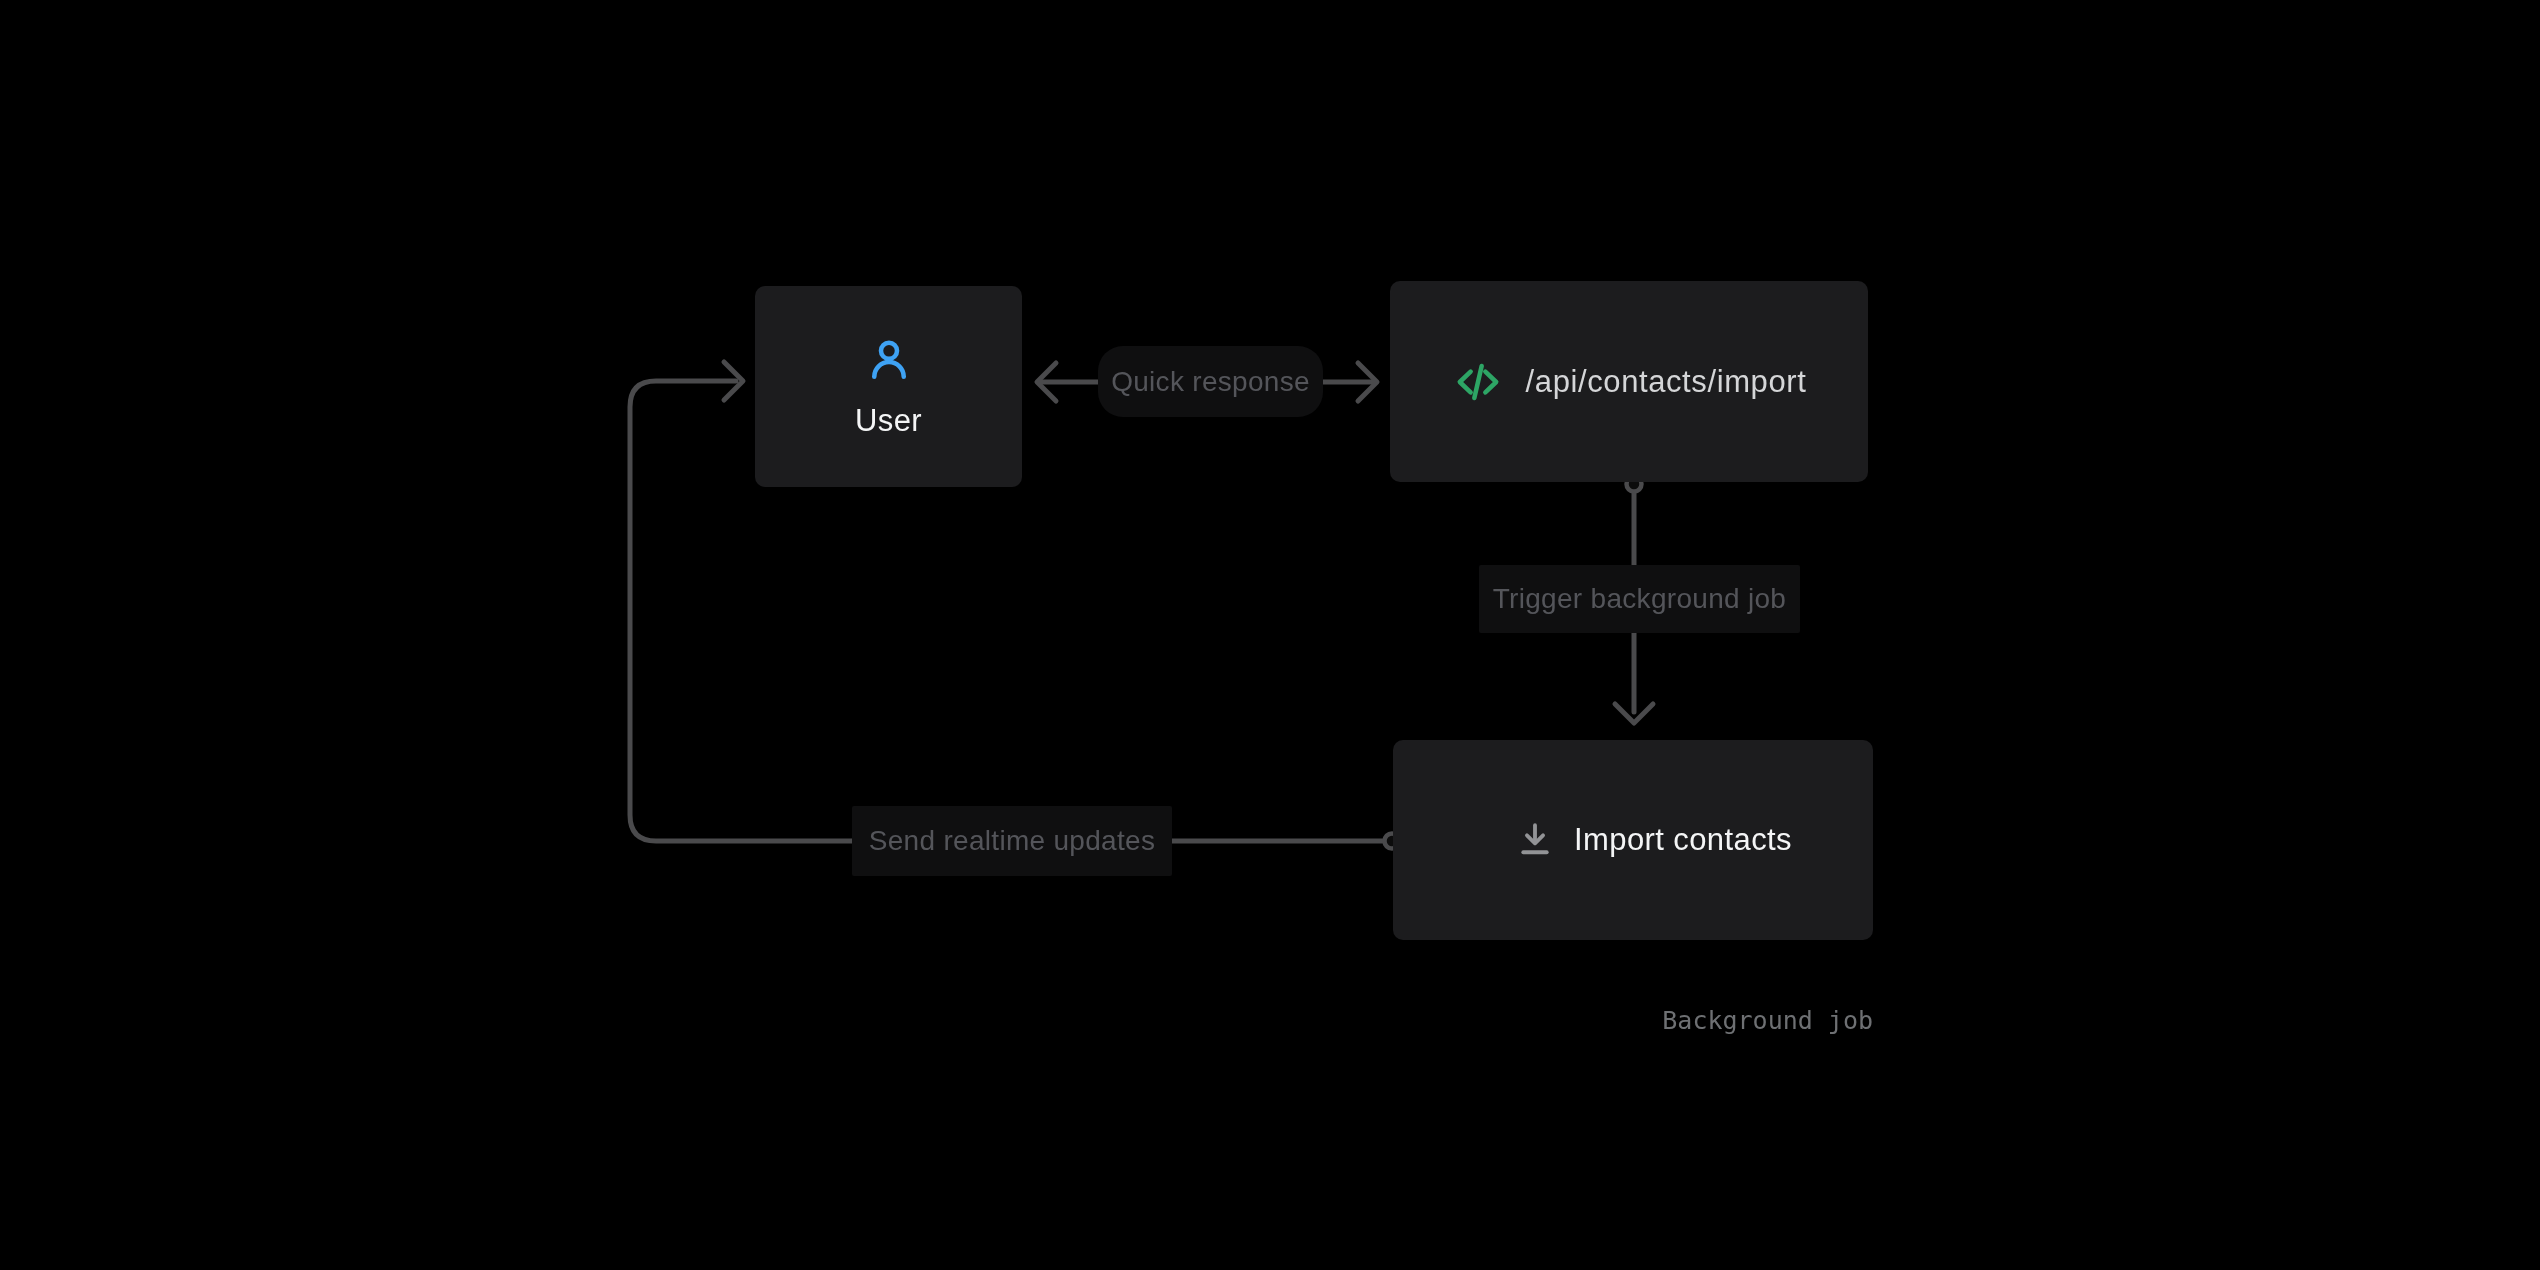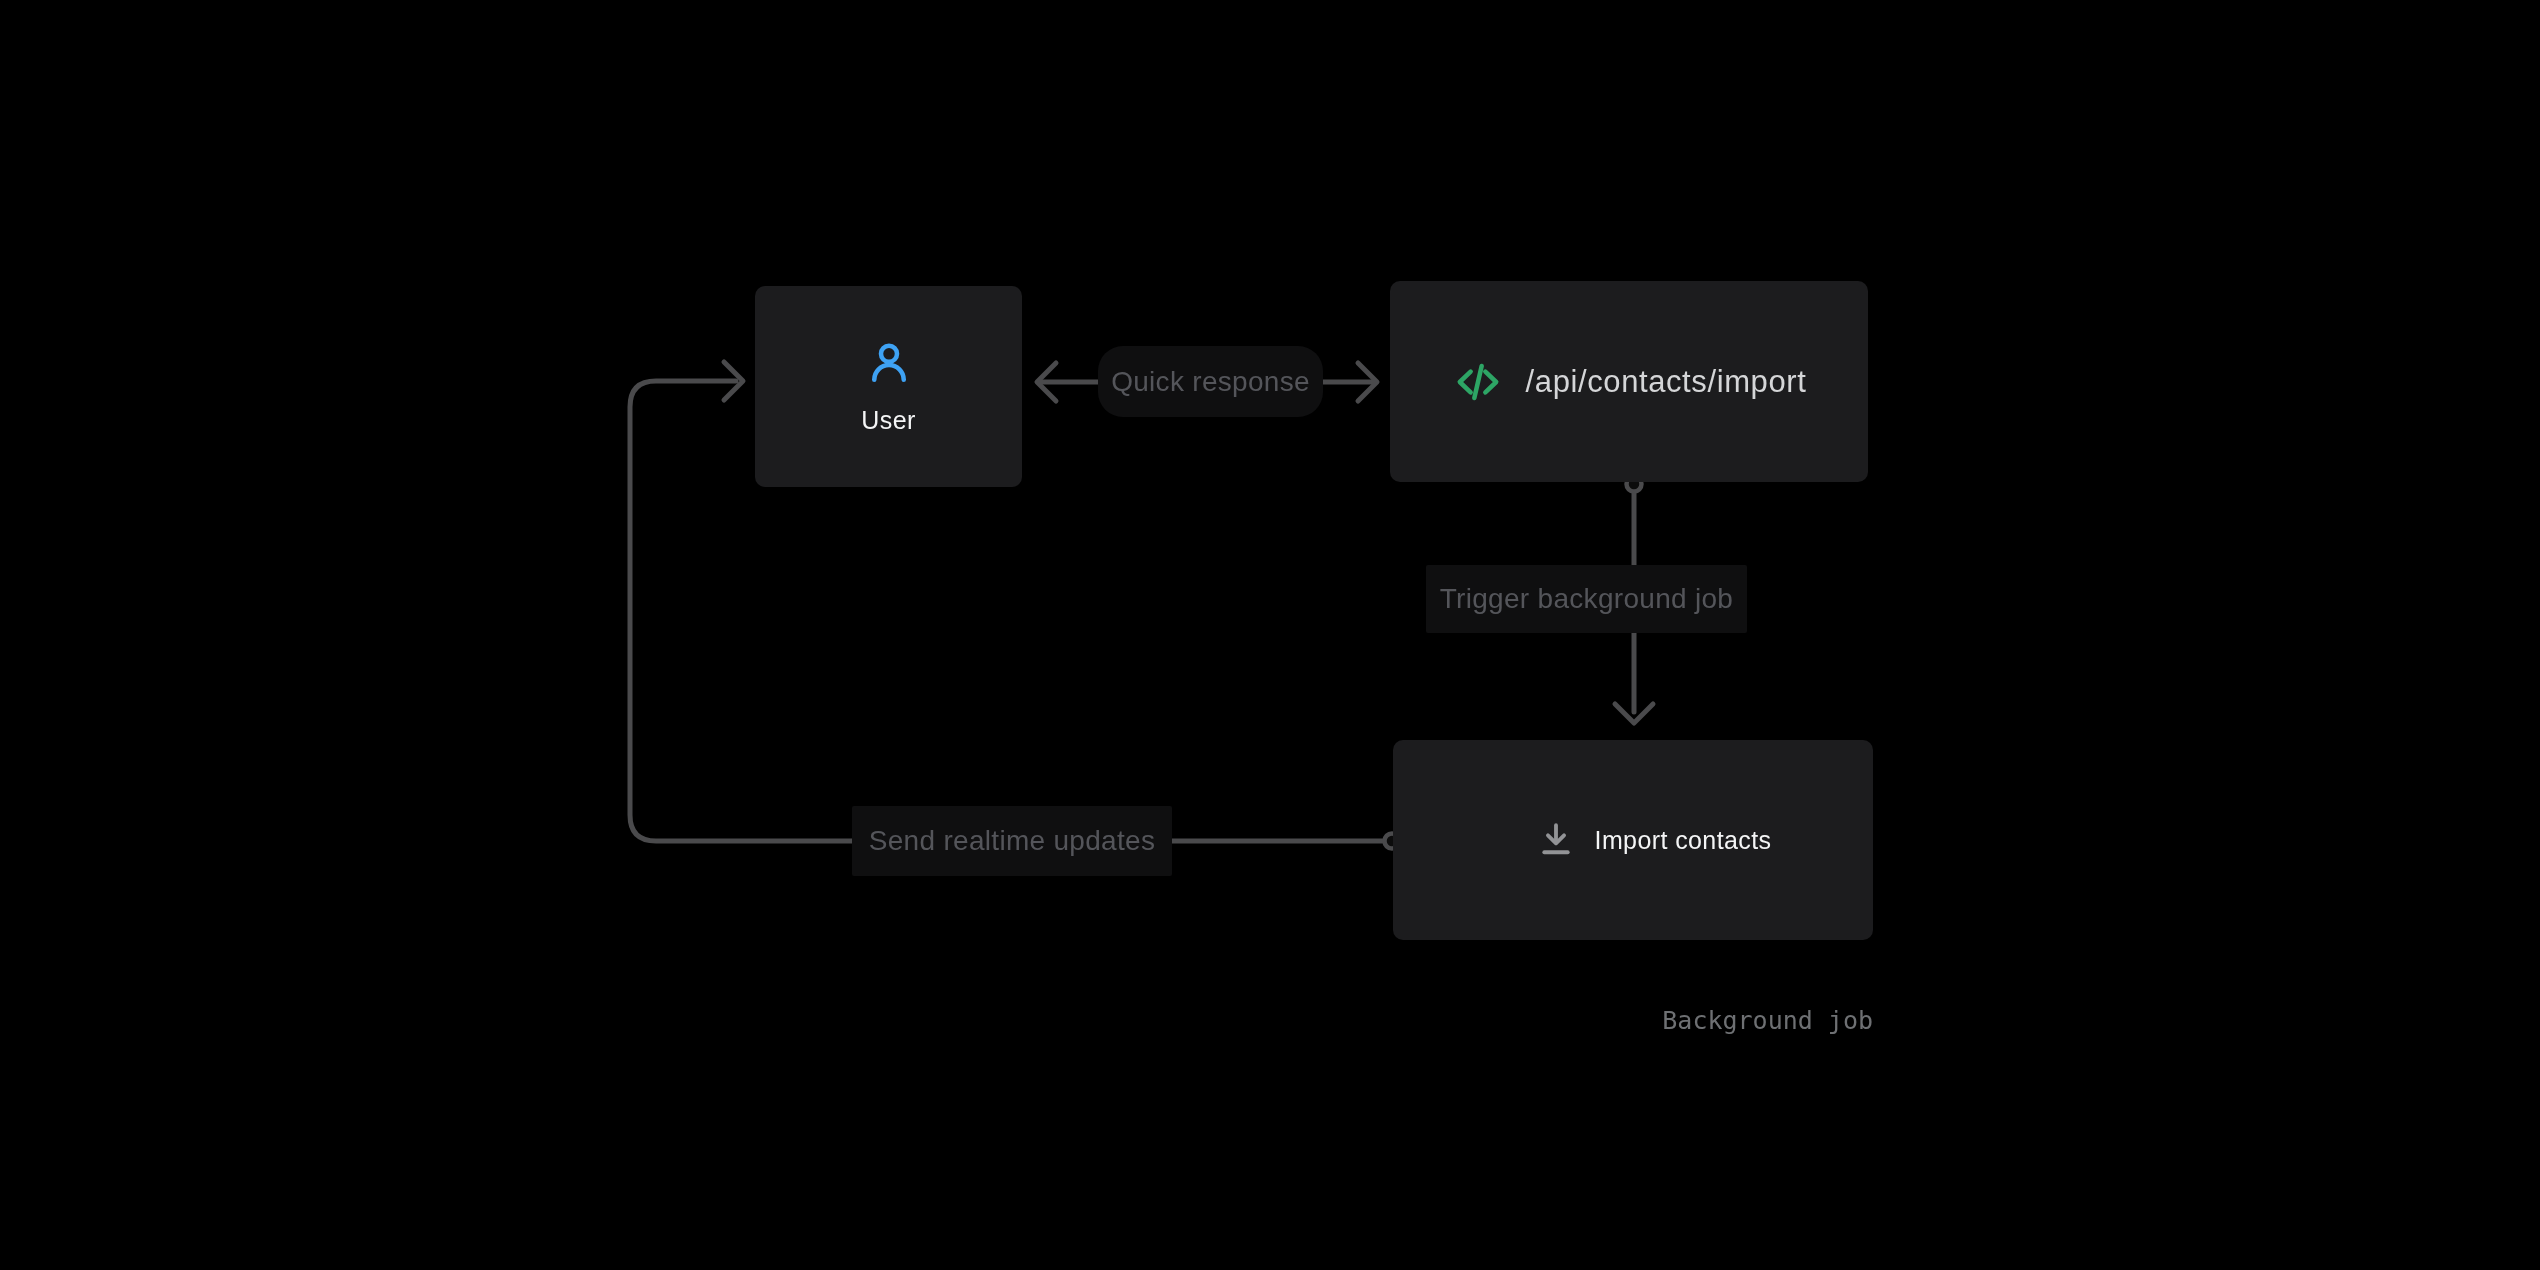--- a/index.html
+++ b/index.html
@@ -43,21 +43,21 @@
     align-items: center;
     justify-content: center;
     z-index: 2;
     box-sizing: border-box;
     text-align: center;
   }
   .node-col { flex-direction: column; gap: 16px; }
   .node-row { flex-direction: row; }
   .node-label {
     color: #f4f5f6;
-    font-size: 25px;
+    font-size: 31px;
     letter-spacing: 0.4px;
     white-space: nowrap;
   }
   .api-label {
     color: #d5d6d8;
     font-size: 31px;
     letter-spacing: 0.6px;
     white-space: nowrap;
   }
   .icon { display: block; flex: 0 0 auto; }
@@ -136,17 +136,17 @@
       <path d="M7.4 9.3 L12 13.9 L16.6 9.3"></path>
       <path d="M5.3 19 L18.7 19"></path>
     </svg>
     <span class="node-label">Import contacts</span>
   </div>
 
   <div class="node-caption" style="right:667px; top:958px;">Background job</div>
 
   <div class="edge-label" style="left:1098px; top:346px; width:225px; height:71px;border-radius:25px;">Quick response</div>
 
-  <div class="edge-label" style="left:1426px; top:565px; width:321px; height:68px;">Trigger background job</div>
+  <div class="edge-label" style="left:1479px; top:565px; width:321px; height:68px;">Trigger background job</div>
 
   <div class="edge-label" style="left:852px; top:806px; width:320px; height:70px;">Send realtime updates</div>
 
 </div>
 
 </body></html>

